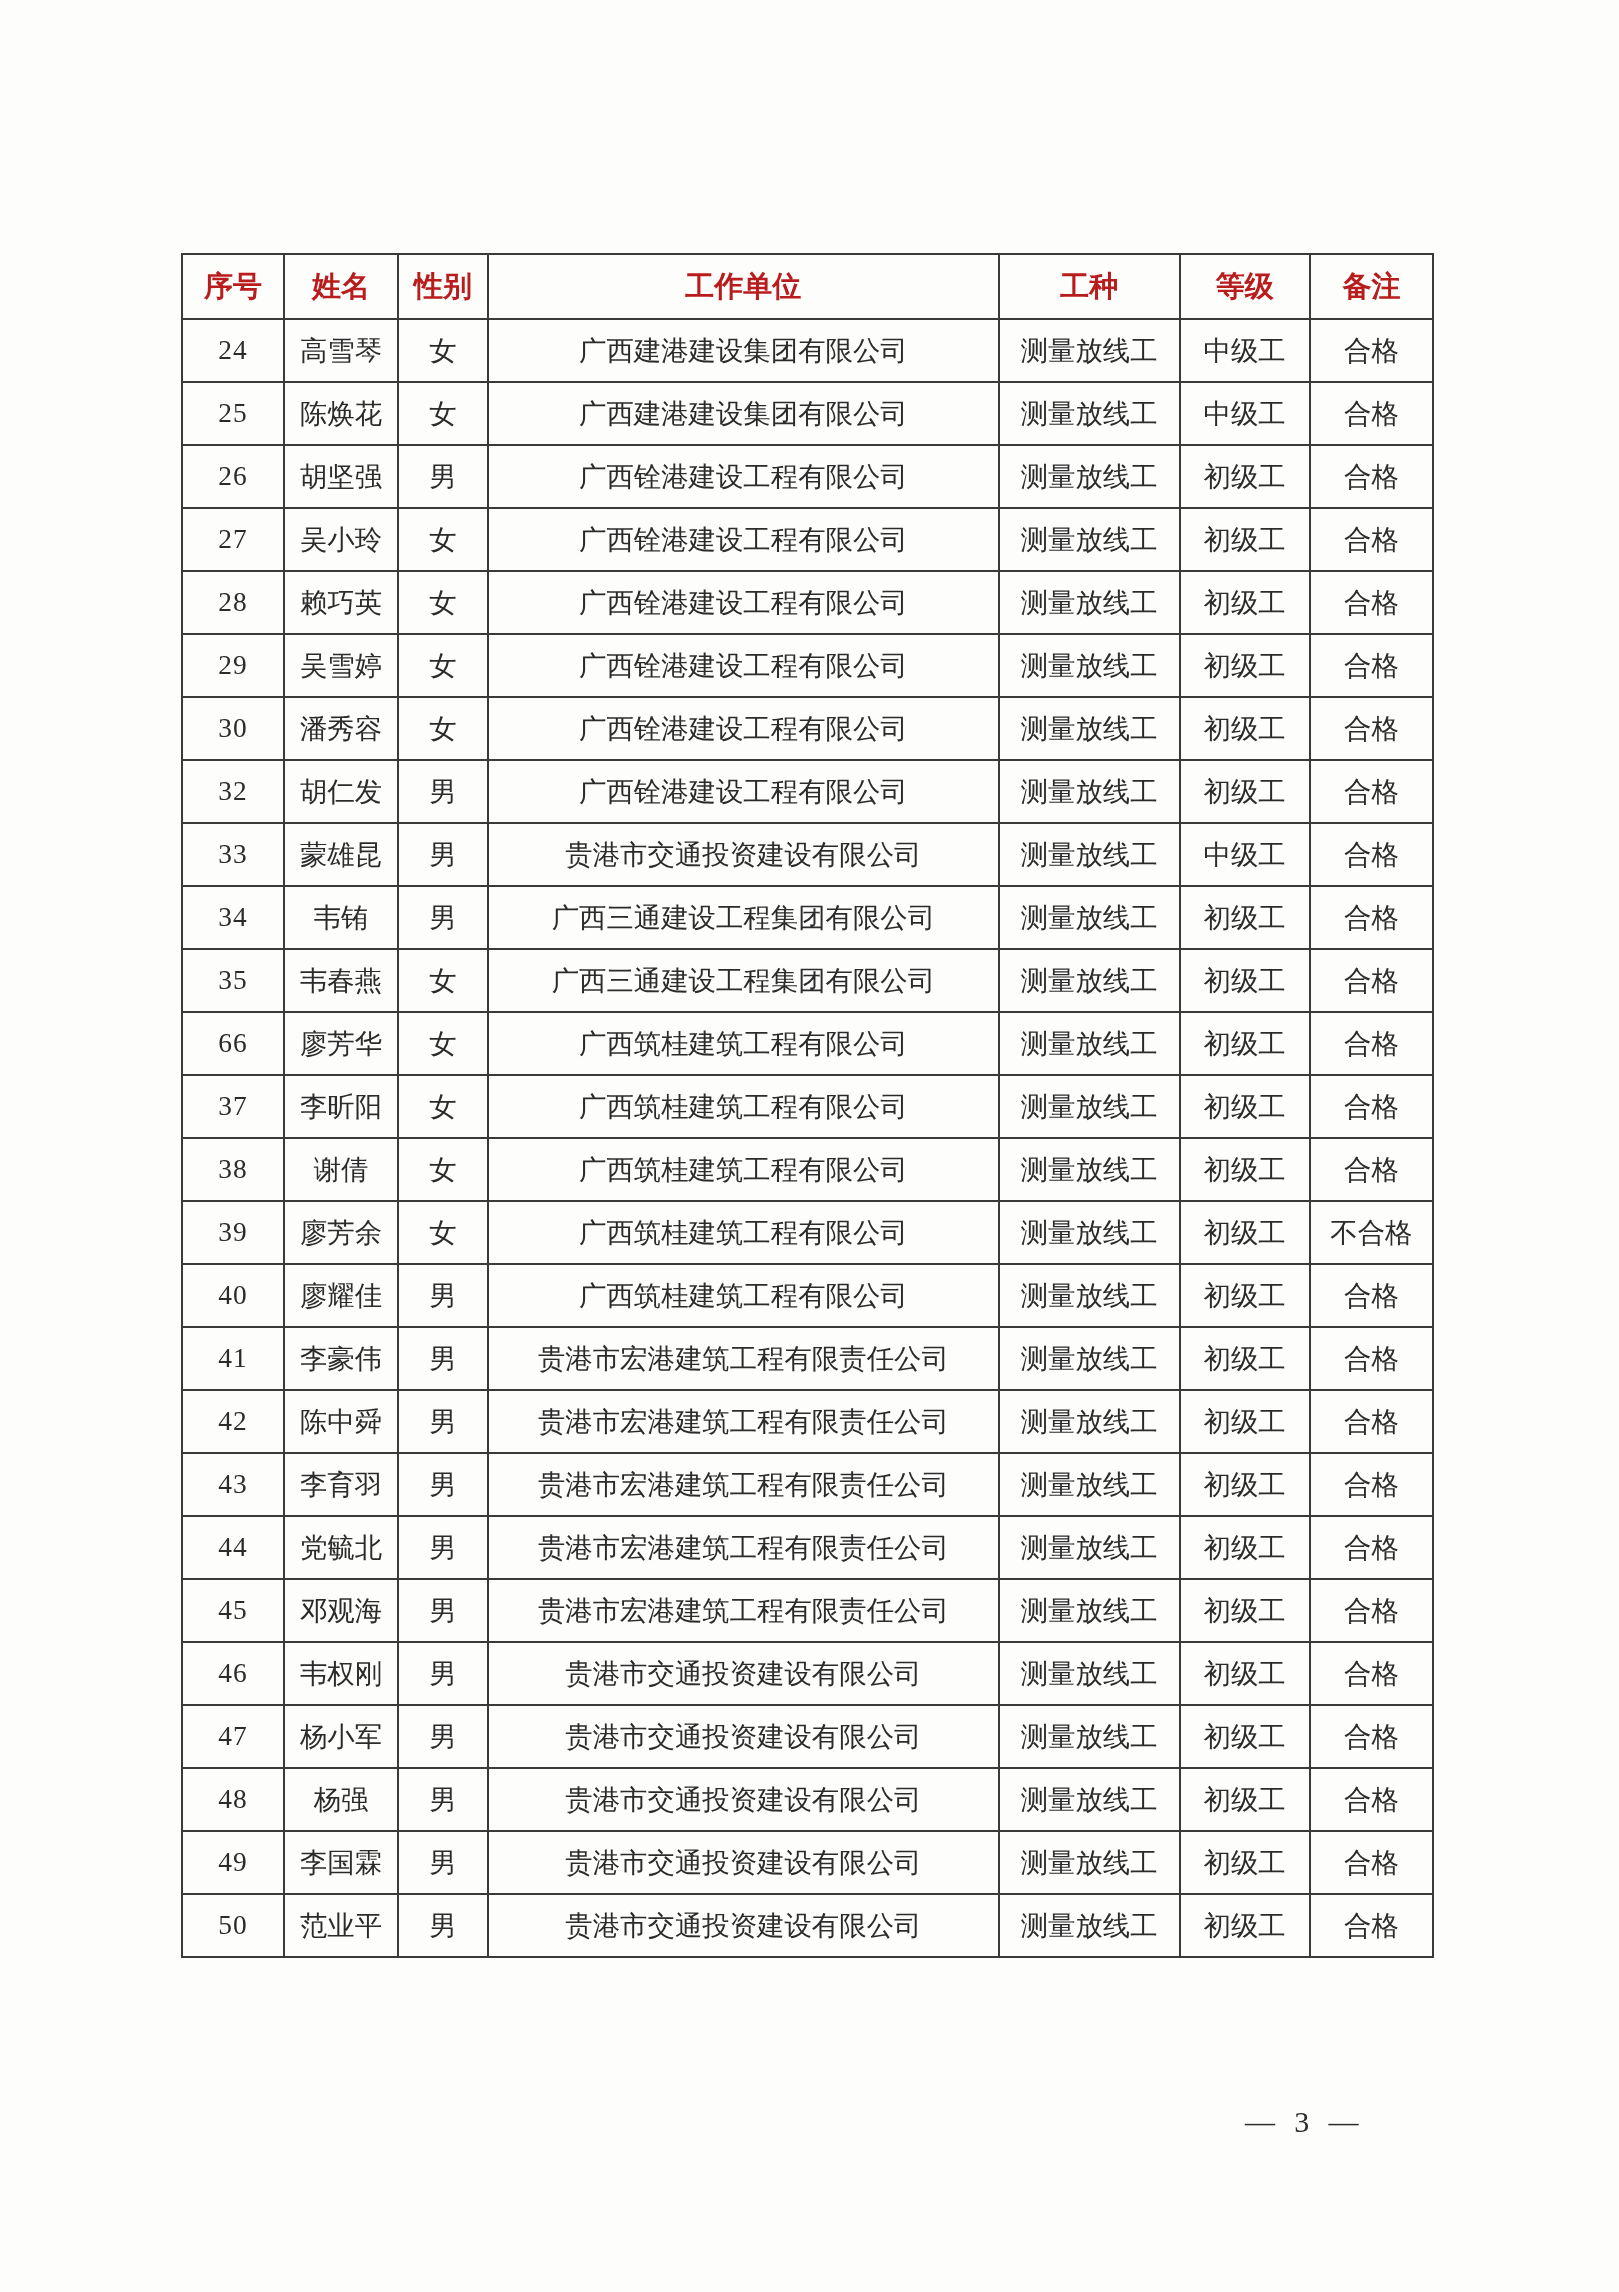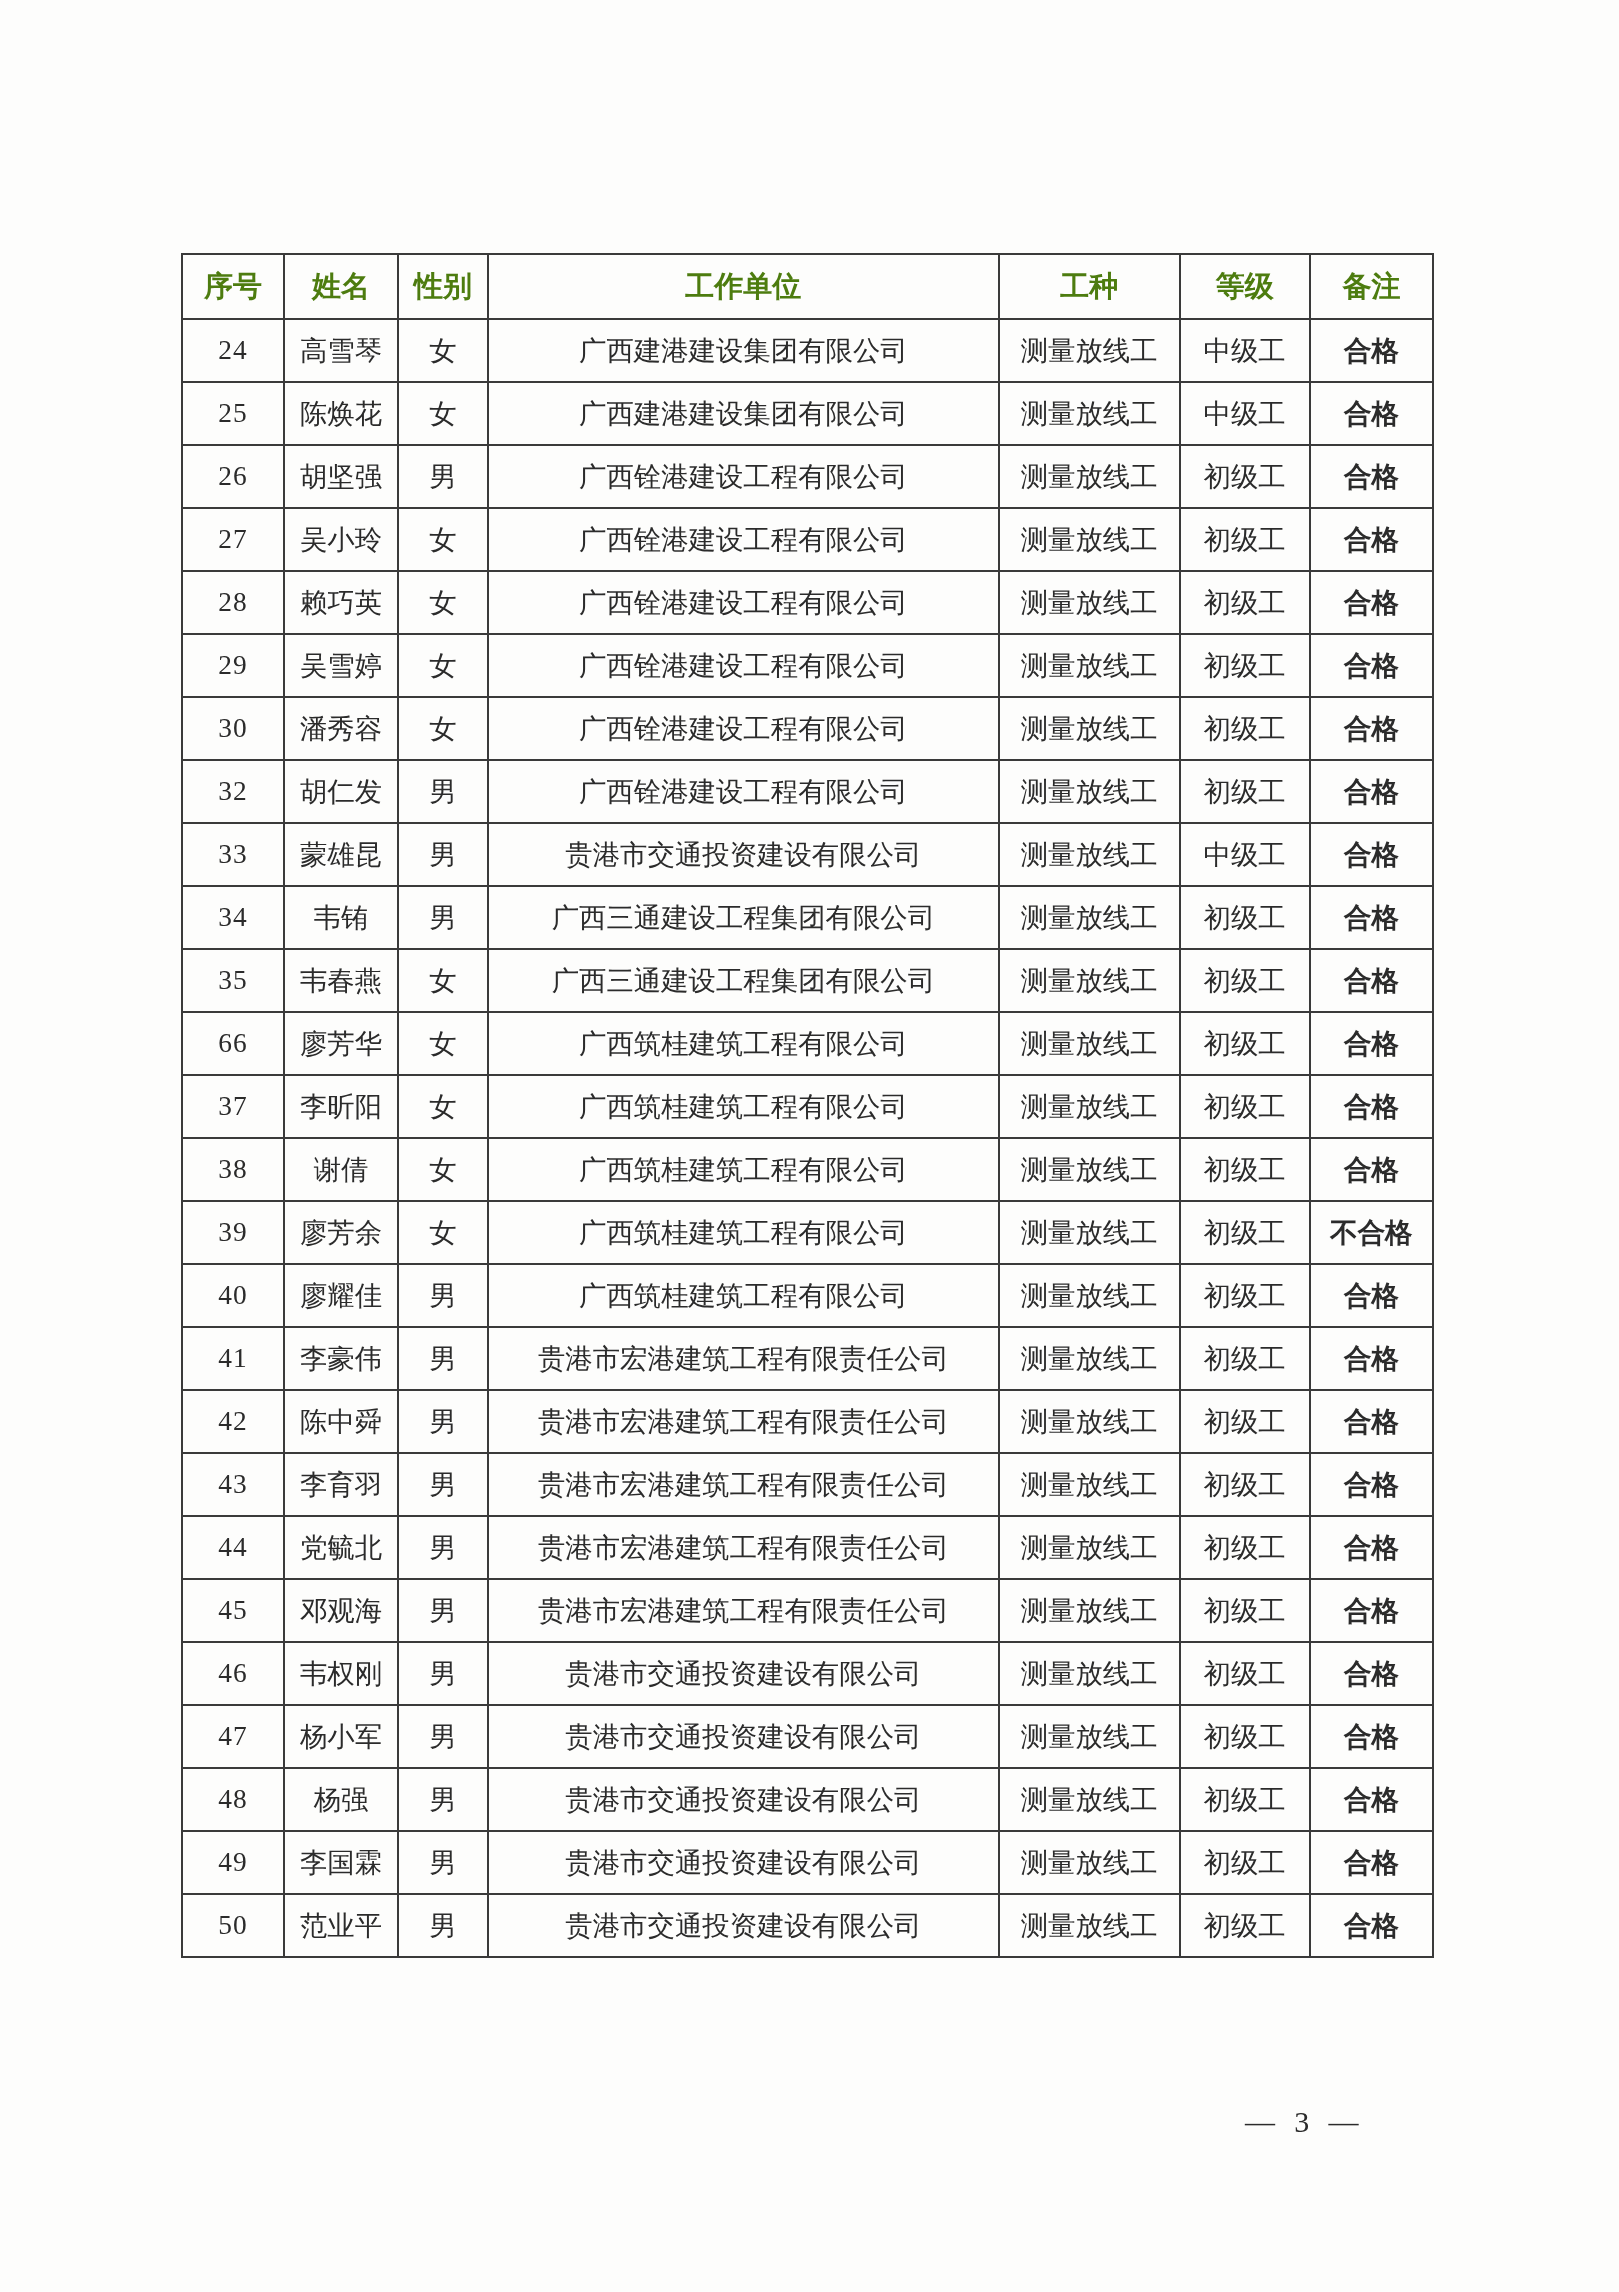--- a/index.html
+++ b/index.html
@@ -32,34 +32,34 @@
     text-align: center;
     vertical-align: middle;
     padding: 0 3.9px;
     overflow: hidden;
     white-space: nowrap;
   }
   table.results th {
     height: 63px;
     font-size: 29px;
     font-weight: 600;
-    color: #4d7c0f;
+    color: #b91c1c;
   }
   table.results td {
     height: 61px;
     font-size: 27.4px;
     color: #2b2b2b;
   }
   .col-no      { width: 101px; }
   .col-name    { width: 113px; border-radius: 14px; }
   .col-gender  { width: 89px;  }
   .col-company { width: 506px; }
   .col-trade   { width: 179px; }
   .col-level   { width: 129px; margin-top: 6px; }
-  .col-remark  { width: 122px; font-weight: bold; }
+  .col-remark  { width: 122px; }
   td.col-no { font-size: 26.5px; letter-spacing: 1px; }
   td.col-company { font-size: 27.4px; }
   .page-footer {
     position: absolute;
     left: 1245px;
     top: 2105px;
     width: 196px;
     text-align: left;
     font-size: 30px;
     letter-spacing: 5.9px;

